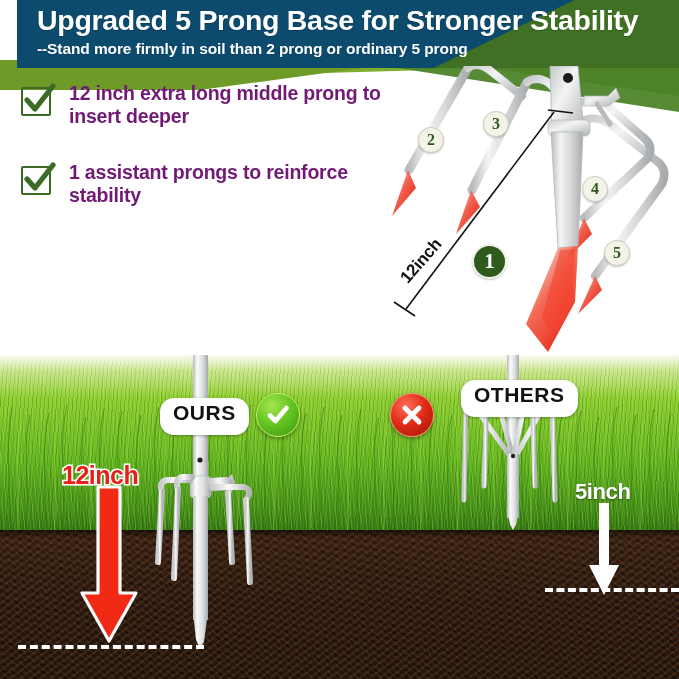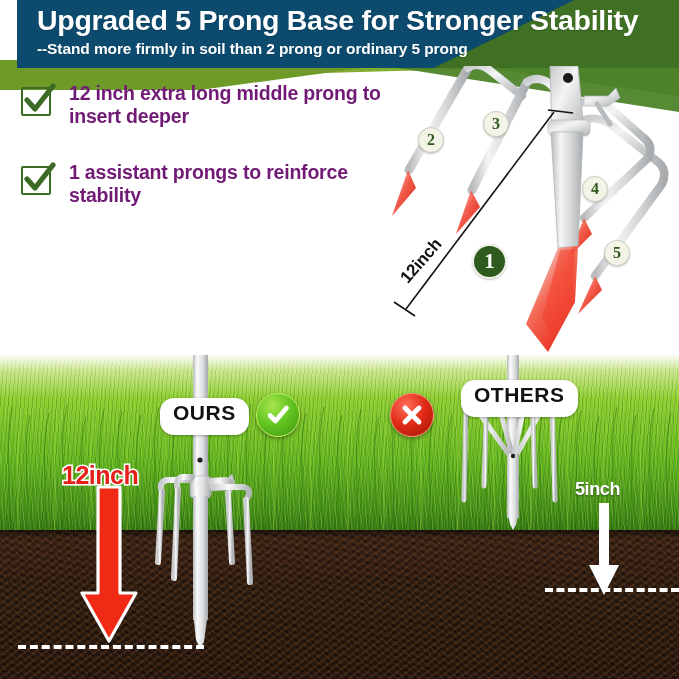--- a/index.html
+++ b/index.html
@@ -130,21 +130,21 @@
     border:1.5px solid #ff8a72;
   }
 
   .red-measure {
     position:absolute; font-size:25px; font-weight:bold; color:#e61f19;
     letter-spacing:-0.5px;
     -webkit-text-stroke:3.2px #ffffff; paint-order:stroke fill;
     white-space:nowrap;
   }
   .white-measure {
-    position:absolute; font-size:18px; font-weight:bold; color:#ffffff;
+    position:absolute; font-size:22px; font-weight:bold; color:#ffffff;
     letter-spacing:-0.4px; white-space:nowrap;
     text-shadow:0 1px 2px rgba(0,0,0,.45);
   }
   .dash-line {
     position:absolute; height:0;
     border-top:4px dashed #ffffff;
   }
 </style>
 </head>
 <body>

